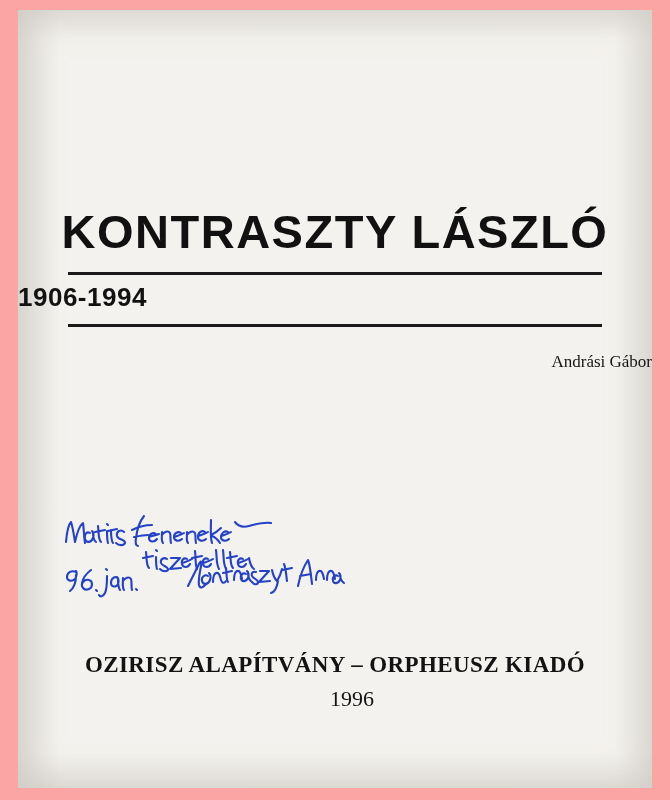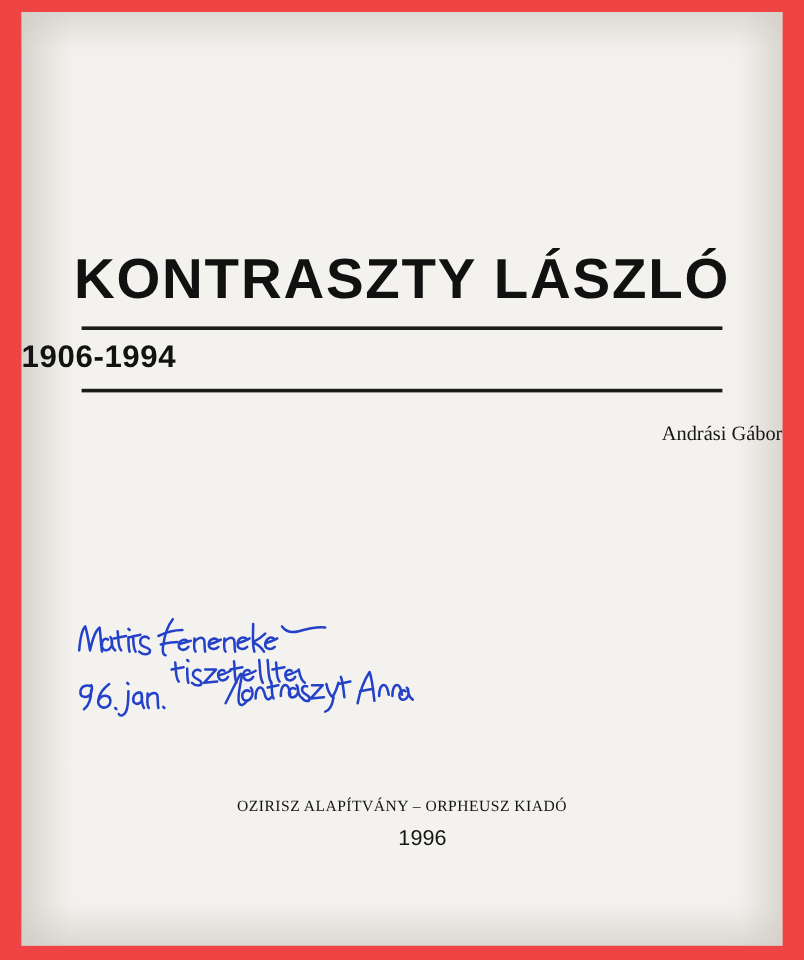--- a/index.html
+++ b/index.html
@@ -11,21 +11,21 @@
     width: 670px;
     height: 800px;
     overflow: hidden;
     font-family: "Liberation Serif", serif;
   }
 
   #page-frame {
     position: relative;
     width: 670px;
     height: 800px;
-    background: #ef4444;
+    background: #fca5a5;
   }
 
   
   #page-sheet {
     position: absolute;
     left: 18px;
     top: 10px;
     width: 634px;
     height: 778px;
     background: #f4f2ee;
@@ -132,30 +132,29 @@
   
   #footer {
     position: absolute;
     left: 0;
     right: 0;
     top: 642px;
     text-align: center;
   }
   #publisher {
     font-family: "Liberation Serif", serif;
-    font-weight: normal;
-    font-size: 13px;
+    font-weight: bold;
+    font-size: 23px;
     letter-spacing: 0.4px;
     color: #131313;
-    margin-top: 12px;
   }
   #pub-year {
     margin-top: 8px;
-    font-family: Liberation Sans, sans-serif;
-    font-size: 18px;
+    font-family: Liberation Serif, serif;
+    font-size: 22px;
     color: #131313;
     padding-left: 34px;
   }
 </style>
 </head>
 <body>
 
 <div id="page-frame">
   <div id="page-sheet">
     <div class="content">

